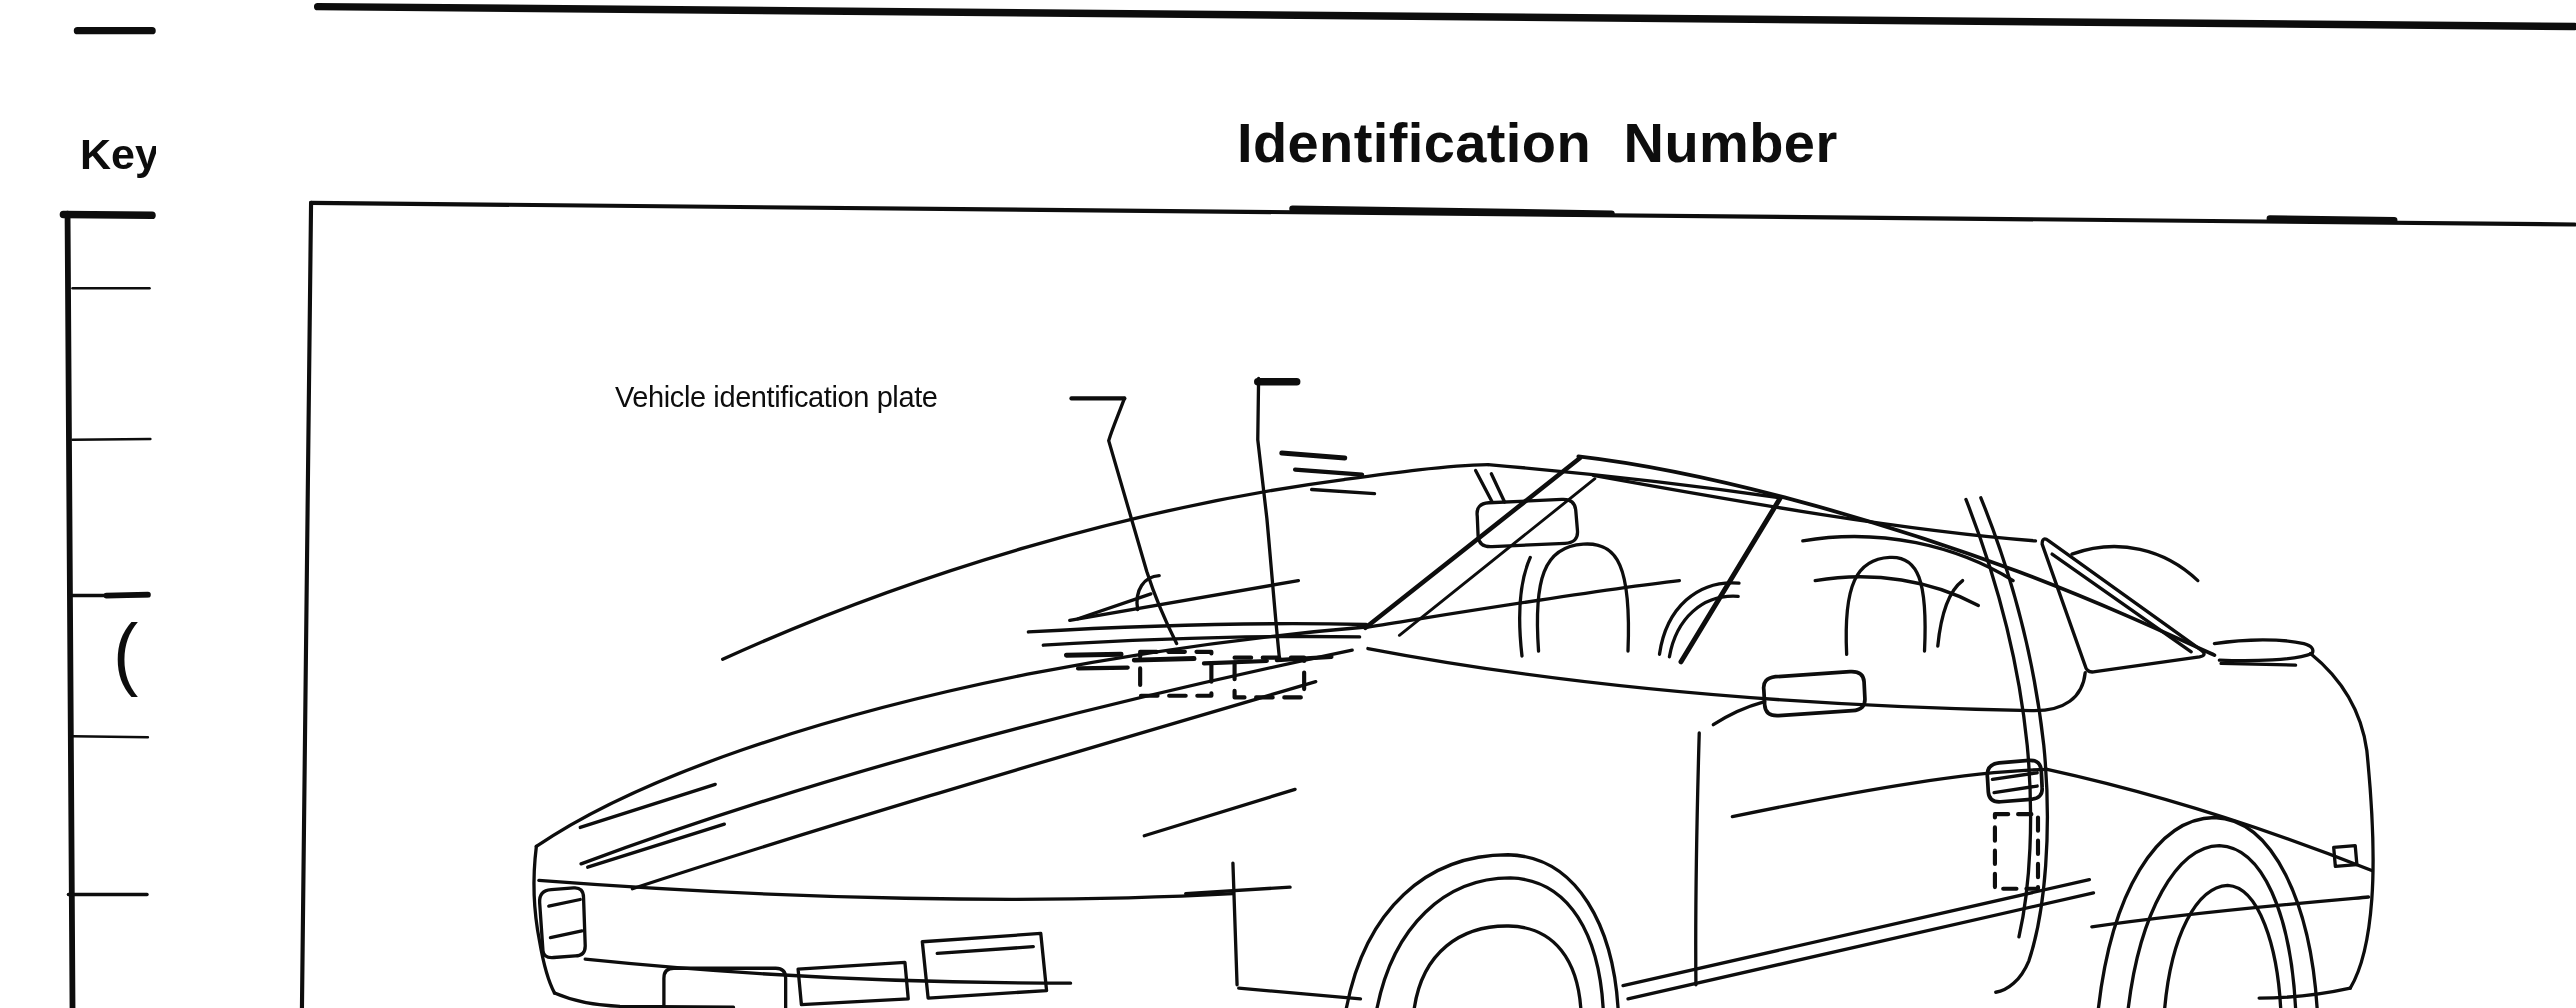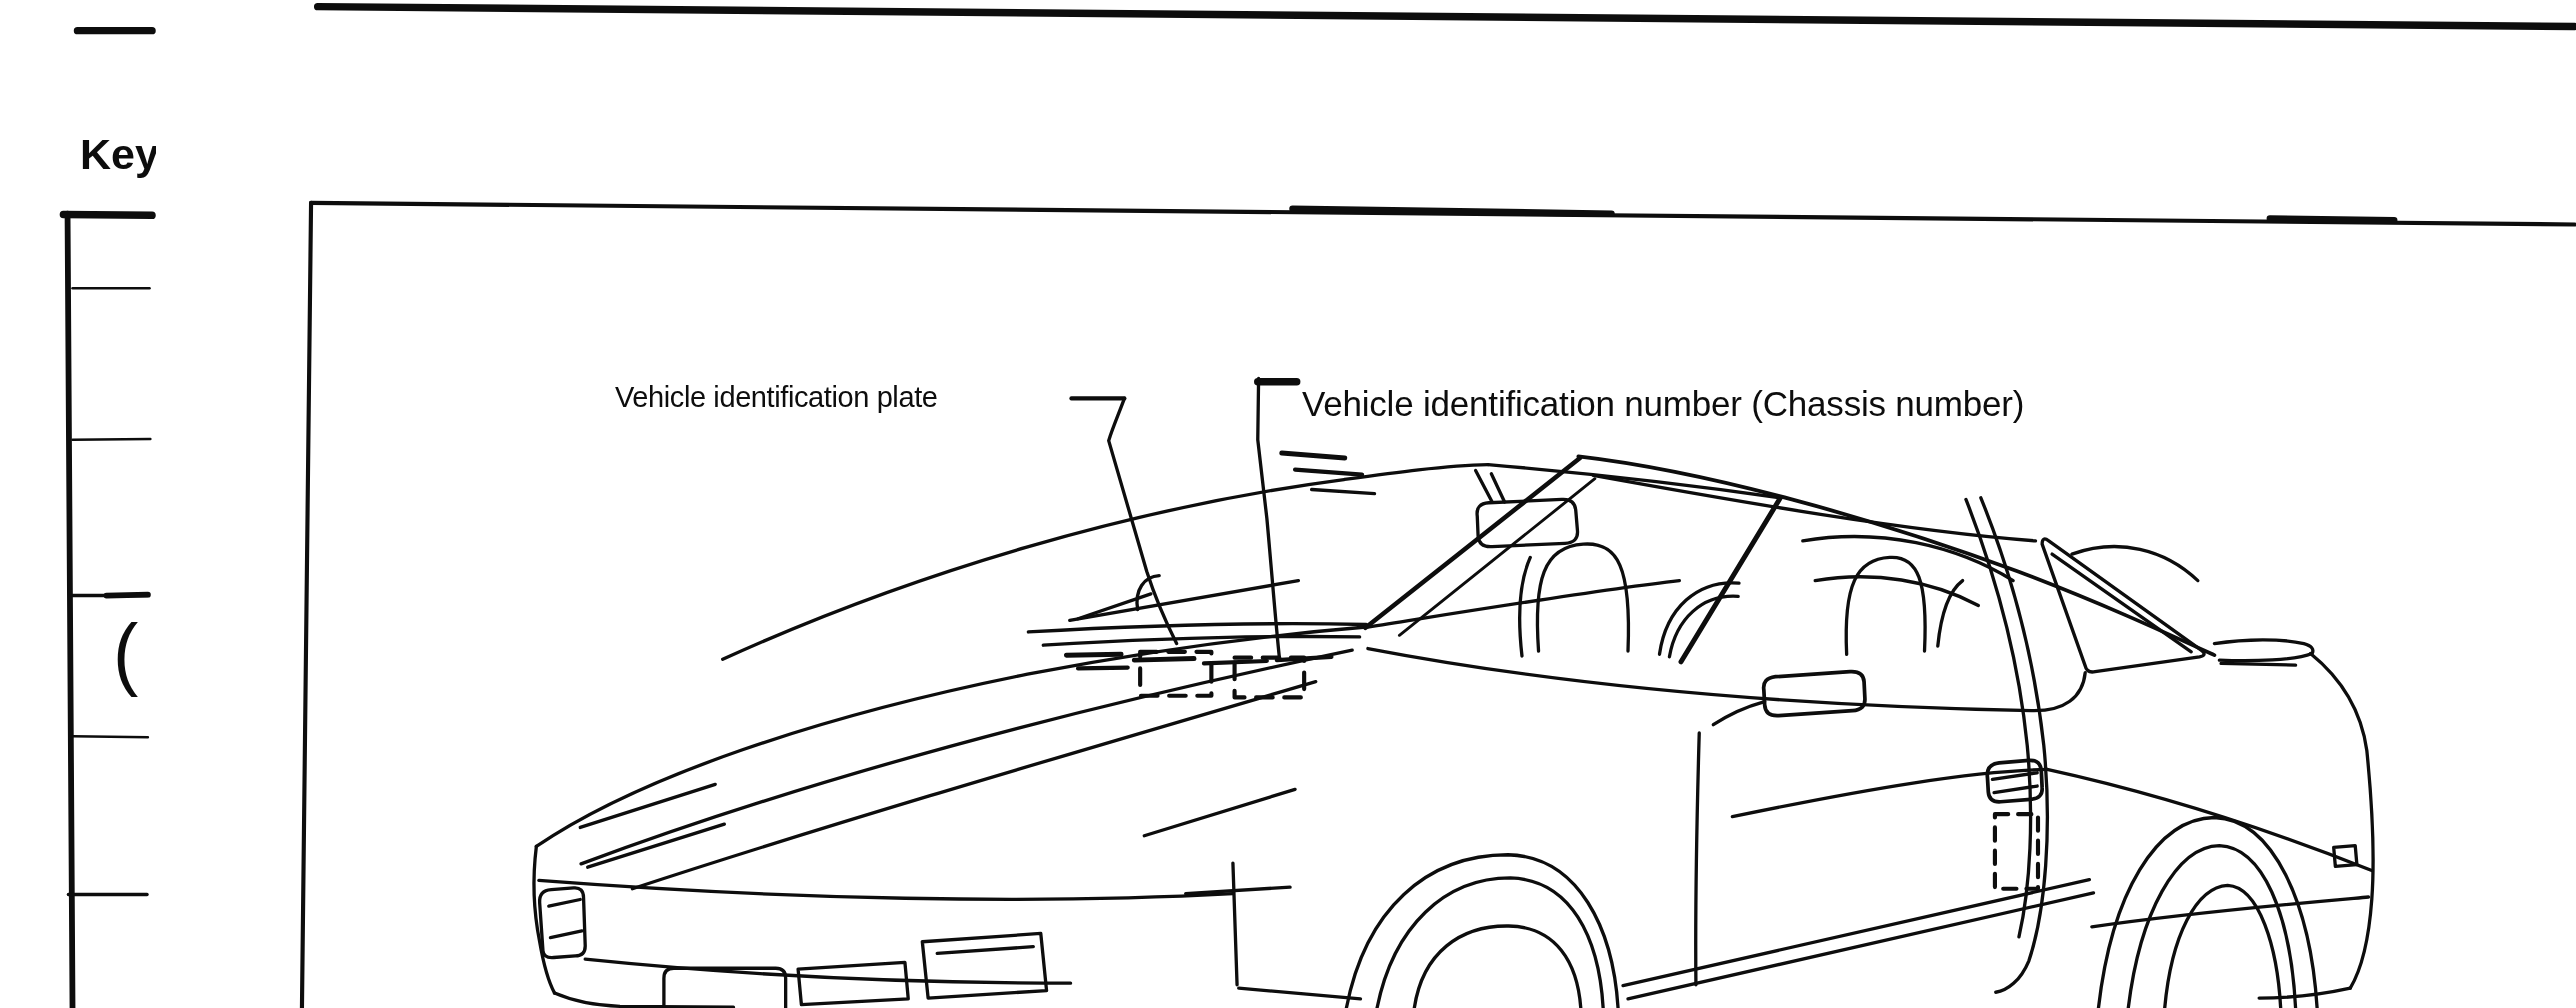--- a/index.html
+++ b/index.html
@@ -172,18 +172,18 @@
     </g>
     <g>
       <rect x="2408" y="983" width="52" height="90" stroke-width="5" stroke-dasharray="16 12"></rect>
     </g>
   </svg>
 
   <div class="txt keys-frag">Keys</div>
 
   <div class="txt paren-frag">(</div>
 
+  <div class="txt fig-title">Identification Number</div>
 
   <div class="txt callout1">Vehicle identification plate</div>
 
-  <div class="txt callout2">Vehicle identification number (Chassis number)</div>
 </div>
 
 
 </body></html>

